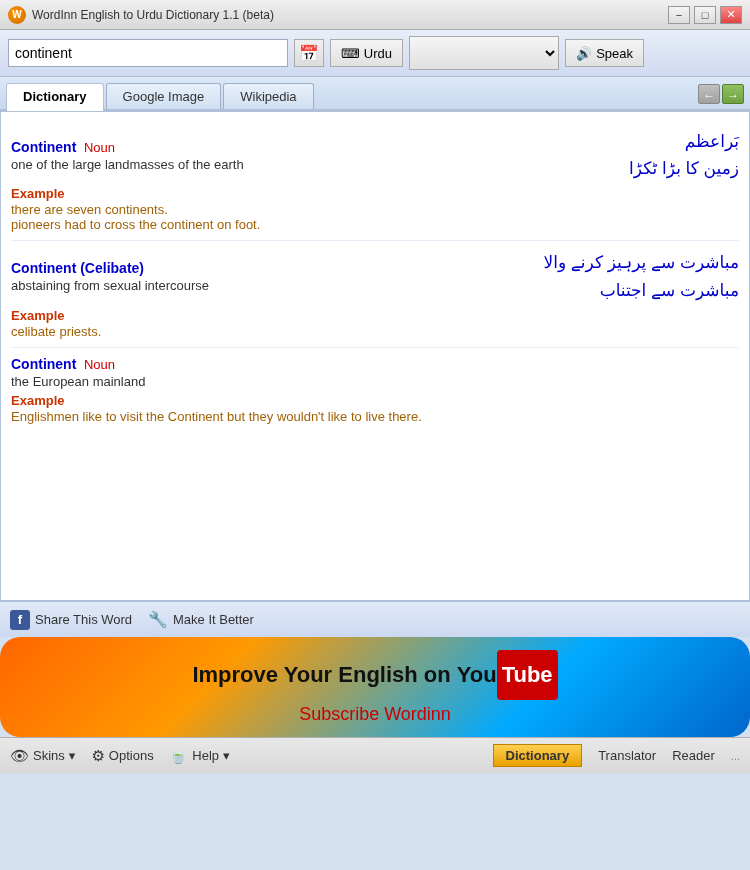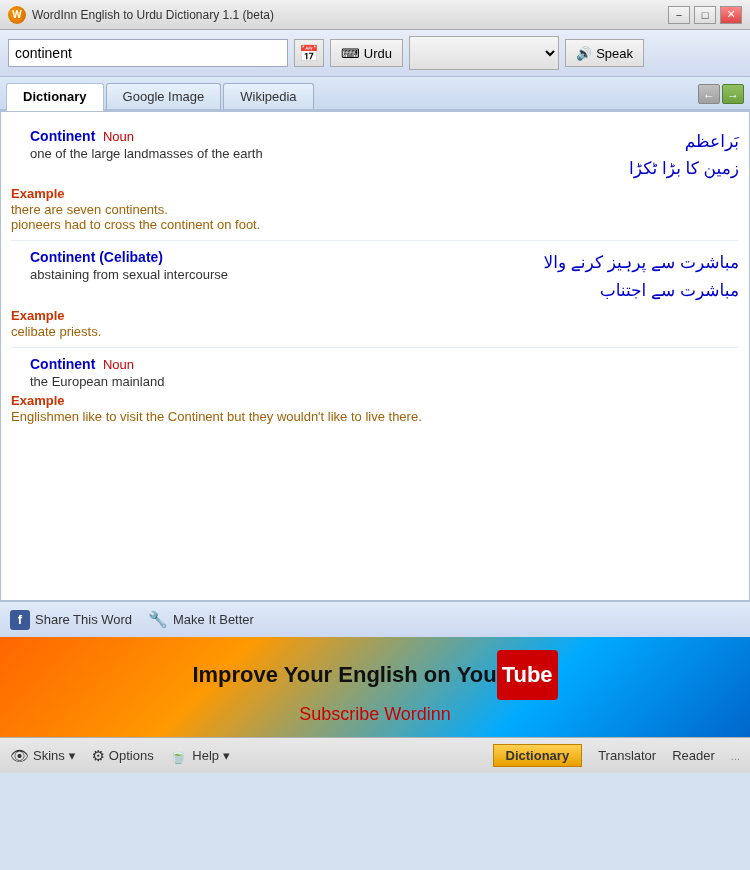--- a/index.html
+++ b/index.html
@@ -191,22 +191,21 @@
 
     .entry {
       padding: 8px 0;
       border-bottom: 1px solid #e8eef8;
     }
     .entry:last-child { border-bottom: none; }
 
     .entry-header {
       display: flex;
       justify-content: space-between;
-      align-items: flex-start;
-      margin-left: 19px;
+      align-items: center;
     }
     .entry-word {
       color: #0000cc;
       font-weight: bold;
       font-size: 14px;
     }
     .entry-type {
       color: #cc0000;
       font-size: 13px;
       margin-left: 4px;
@@ -270,20 +269,21 @@
 
     
     .banner {
       height: 100px;
       background: linear-gradient(135deg, #ff6600 0%, #ff9900 30%, #00aaff 70%, #0066cc 100%);
       display: flex;
       flex-direction: column;
       align-items: center;
       justify-content: center;
       gap: 4px;
+      border-radius: 20px;
     }
     .banner-line1 {
       font-size: 22px;
       font-weight: bold;
       color: #111;
       font-family: Arial Black, sans-serif;
       display: flex;
       align-items: center;
       gap: 6px;
     }

